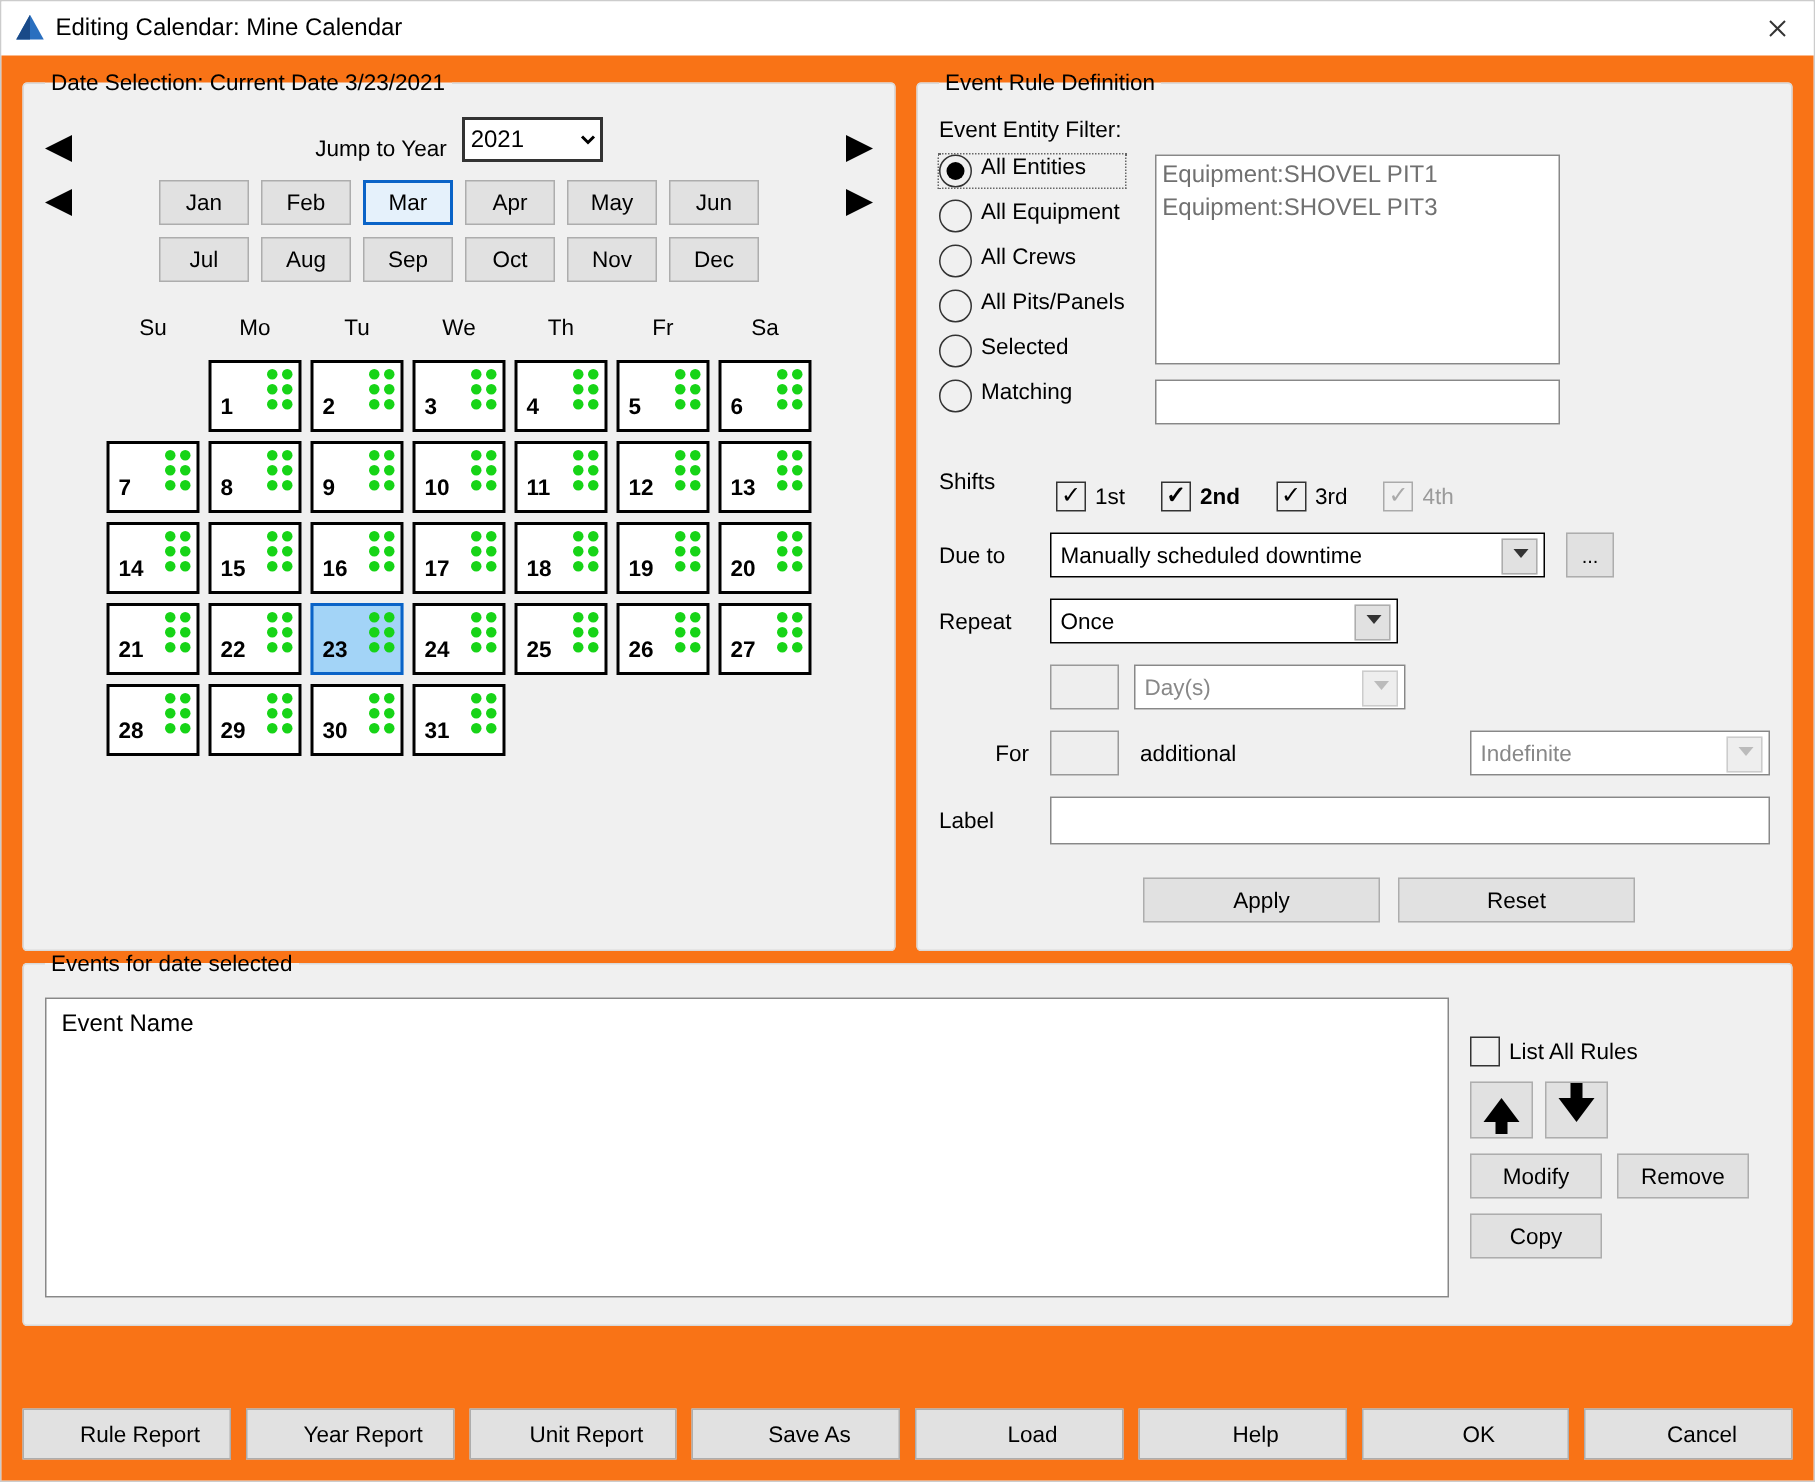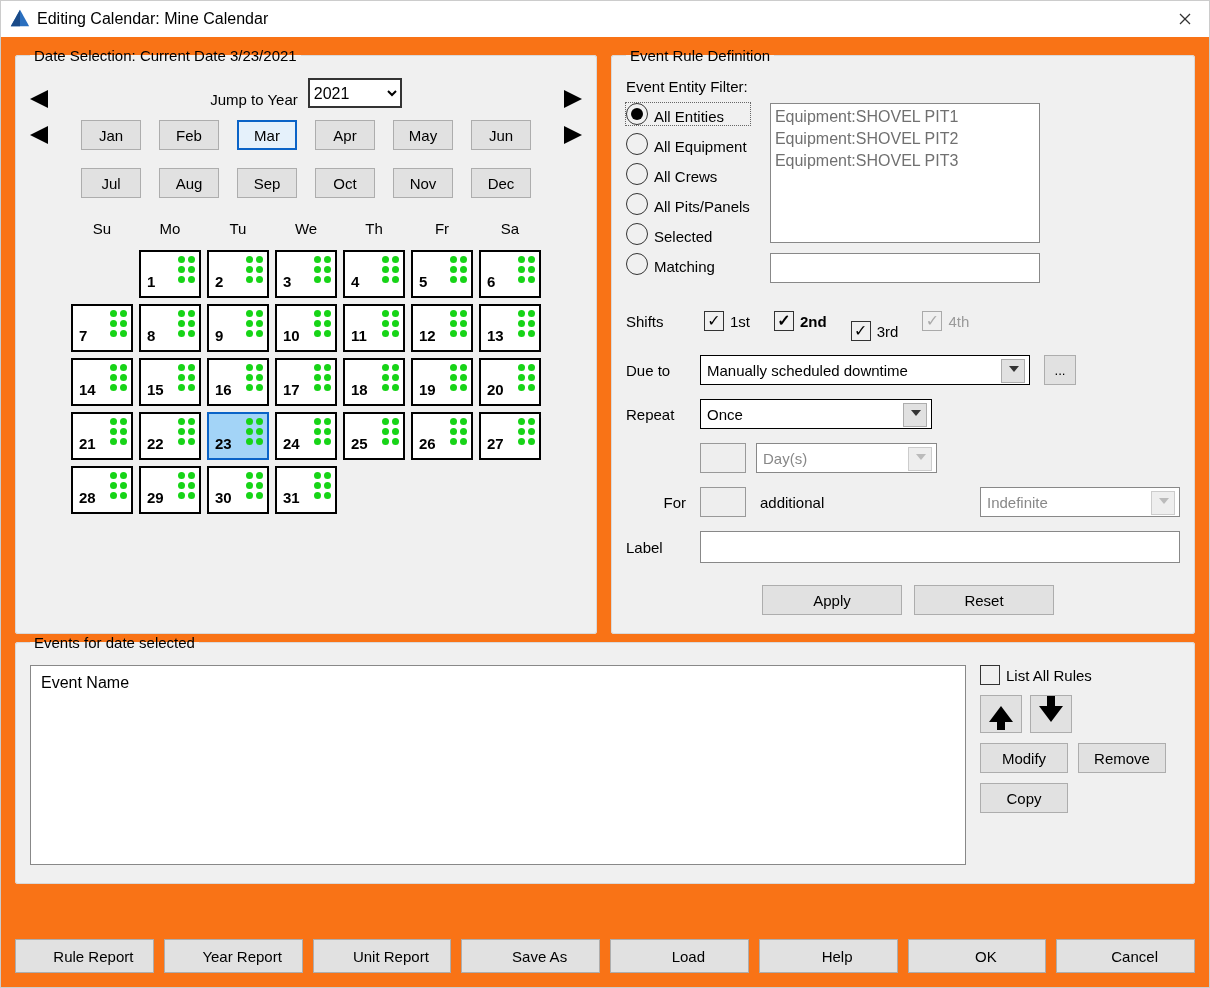--- a/index.html
+++ b/index.html
@@ -81,21 +81,21 @@
     border: 2px solid #333;
     background:#fff;
   }
   .year-select-wrap { margin-right:auto; }
   .month-area {
     display:flex; align-items:flex-start; margin-top:12px;
   }
   .month-grid {
     display:grid;
     grid-template-columns: repeat(6, 60px);
-    gap: 18px;
+    gap: 8px;
     margin: 0 auto;
   }
   .month-btn {
     height: 30px;
     border: 1px solid #adadad;
     background: #e1e1e1;
     font-size: 15px;
     cursor: default;
   }
   .month-btn.selected {
@@ -129,21 +129,21 @@
     width:7px; height:7px; border-radius:50%;
     background:#17d417;
   }
   .day.today { background:#a3d4f7; border:2px solid #0a63c7; }
   .day.empty { border:none; background:transparent; }
 
   
   .filter-label { margin-bottom:8px; }
   .filter-row { display:flex; gap:20px; }
   .radios { display:flex; flex-direction:column; gap:8px; }
-  .radio-item { display:flex; align-items:flex-end; gap:6px; }
+  .radio-item { display:flex; align-items:flex-start; gap:6px; }
   .radio { width:22px; height:22px; border:1.5px solid #333; border-radius:50%; display:inline-flex; align-items:center; justify-content:center; }
   .radio.sel::after { content:""; width:12px; height:12px; background:#000; border-radius:50%; }
   .radio-item.dotted { outline: 1px dotted #666; padding-right:6px; }
   .entity-list {
     width: 270px; height: 140px;
     background:#fff; border:1px solid #888;
     padding: 2px 4px;
     color:#707070; font-size:16px;
     line-height: 22px;
   }
@@ -184,25 +184,25 @@
     width:46px; height:30px; border:1px solid #999; background:#eee;
   }
   .txt-input {
     flex:1; height:32px; border:1px solid #888; background:#fff;
   }
   .btn {
     height:30px; border:1px solid #adadad; background:#e1e1e1;
     font-size:15px;
   }
   .apply-reset { display:flex; gap:12px; margin-top:22px; margin-left:136px; }
-  .apply-reset .btn { width:140px; }
+  .apply-reset .btn { width:158px; }
 
   
   .events-box { margin-top:22px; }
-  .events-inner { display:flex; gap:14px; }
+  .events-inner { display:flex; gap:14px;align-items:center; }
   .events-list {
     flex:1; height:200px;
     background:#fff; border:1px solid #888;
     padding:8px 10px; font-size:16px;
   }
   .events-controls { width:200px; display:flex; flex-direction:column; gap:10px; }
   .list-all { display:flex; align-items:center; gap:6px; }
   .arrow-btns { display:flex; gap:8px; }
   .arrow-btn {
     width:42px; height:38px; background:#e1e1e1; border:1px solid #adadad;
@@ -672,30 +672,29 @@
                 <span>Selected</span>
               </div>
               <div class="radio-item">
                 <span class="radio"></span>
                 <span>Matching</span>
               </div>
             </div>
           <div>
             <div id="entities" class="entity-list">
                 <div>Equipment:SHOVEL PIT1</div>
-                <div>Equipment:SHOVEL PIT2</div>
                 <div>Equipment:SHOVEL PIT3</div>
               </div>
             <div class="match-input"></div>
           </div>
         </div>
 
         <div class="shifts-row">
           <span class="form-label">Shifts</span>
-          <div id="shifts" style="display:flex; gap:24px;">
+          <div id="shifts" style="display:flex; gap:24px;align-items:flex-end;">
               <div style="display: flex; align-items: center; gap: 6px;">
                 <span class="chk checked"></span>
                 <span class="chk-label">1st</span>
               </div>
               <div style="display: flex; align-items: center; gap: 6px; font-weight: bold;">
                 <span class="chk checked"></span>
                 <span class="chk-label">2nd</span>
               </div>
               <div style="display: flex; align-items: center; gap: 6px; margin-top: 20px;">
                 <span class="chk checked"></span>

